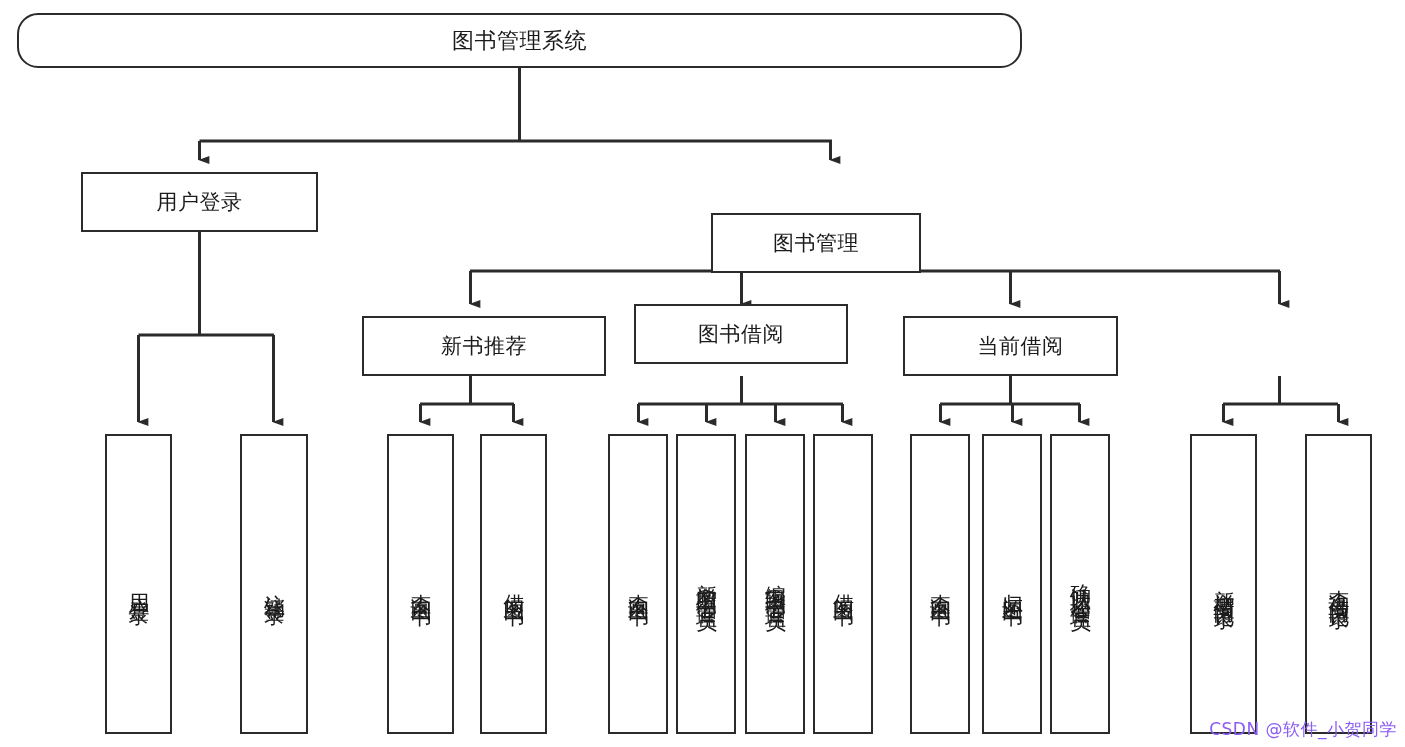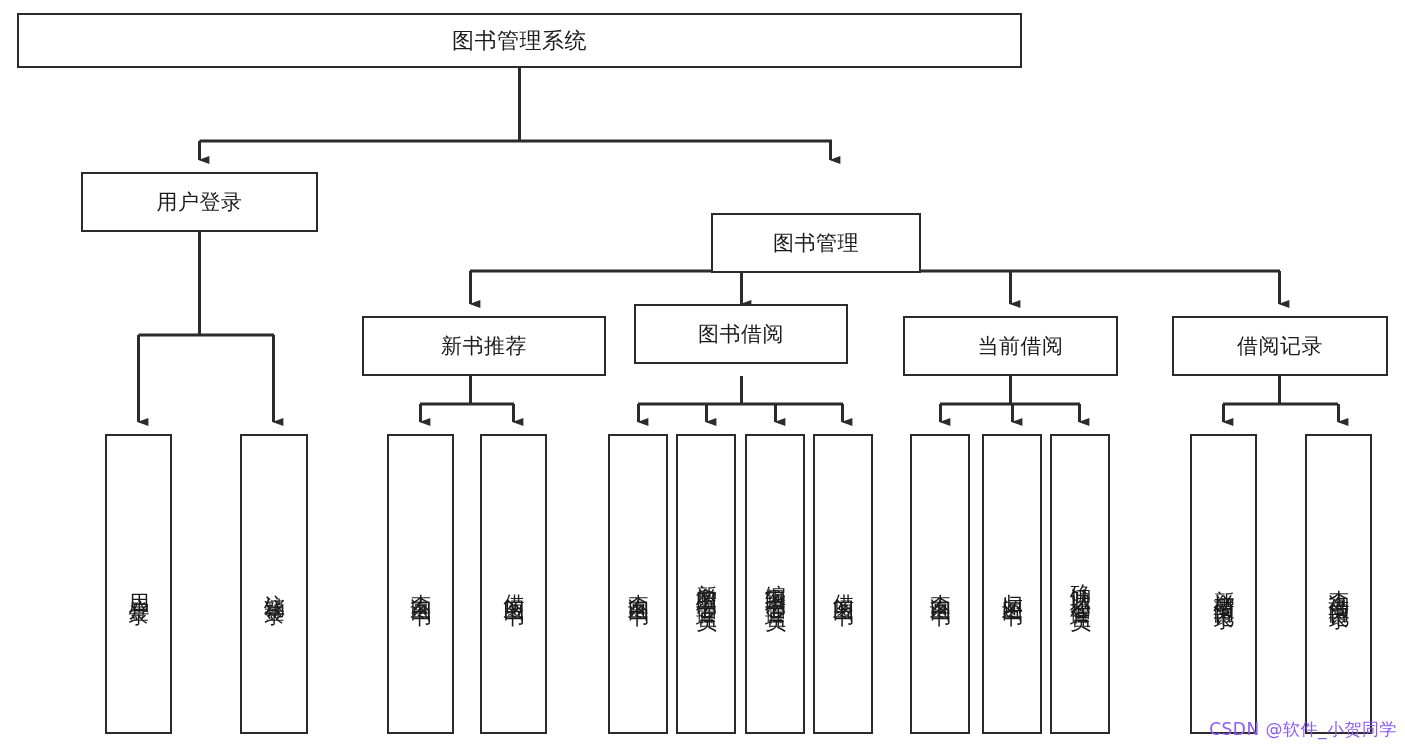--- a/index.html
+++ b/index.html
@@ -113,42 +113,39 @@
       <path d="M1012.5,404 L1012.5,422" marker-end="url(#arrow)"></path>
       <path d="M1079.5,404 L1079.5,422" marker-end="url(#arrow)"></path>
 
       <path d="M1279.5,376 L1279.5,404"></path>
       <path d="M1223,404 L1338,404"></path>
       <path d="M1223.5,404 L1223.5,422" marker-end="url(#arrow)"></path>
       <path d="M1338.5,404 L1338.5,422" marker-end="url(#arrow)"></path>
     </g>
   </svg>
 
-  <div class="node root" style="left:17px; top:13px; width:1005px; height:55px;">
+  <div class="node root" style="left:17px; top:13px; width:1005px; height:55px;border-radius:21px;">
     <span class="lbl">图书管理系统</span>
   </div>
 
   <div class="node" style="left:81px; top:172px; width:237px; height:60px;">
     <span class="lbl">用户登录</span>
   </div>
   <div class="node" style="left:711px; top:172px; width:210px; height:60px;margin-top:41px;">
     <span class="lbl">图书管理</span>
   </div>
 
   <div class="node" style="left:362px; top:316px; width:244px; height:60px;">
     <span class="lbl">新书推荐</span>
   </div>
   <div class="node" style="left:634px; top:304px; width:214px; height:60px;">
     <span class="lbl">图书借阅</span>
   </div>
   <div class="node" style="left:903px; top:316px; width:215px; height:60px;padding-left:20px;">
     <span class="lbl">当前借阅</span>
-  </div>
-  <div class="node" style="left:1172px; top:316px; width:216px; height:60px;">
-    <span class="lbl">借阅记录</span>
   </div>
 
   <div class="node leaf" style="left:105px; top:434px; width:67px; height:300px;">
     <span class="lbl">用户登录</span>
   </div>
   <div class="node leaf" style="left:240px; top:434px; width:68px; height:300px;">
     <span class="lbl">注销登录</span>
   </div>
 
   <div class="node leaf" style="left:387px; top:434px; width:67px; height:300px;">

